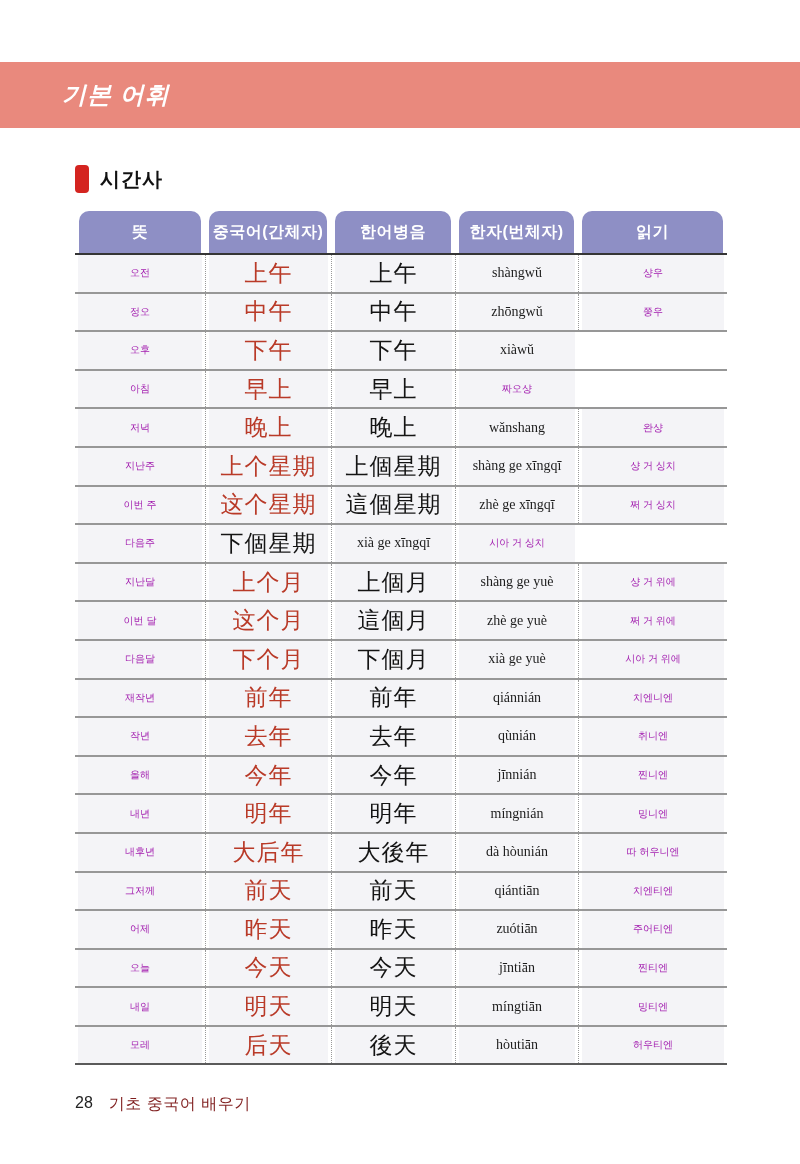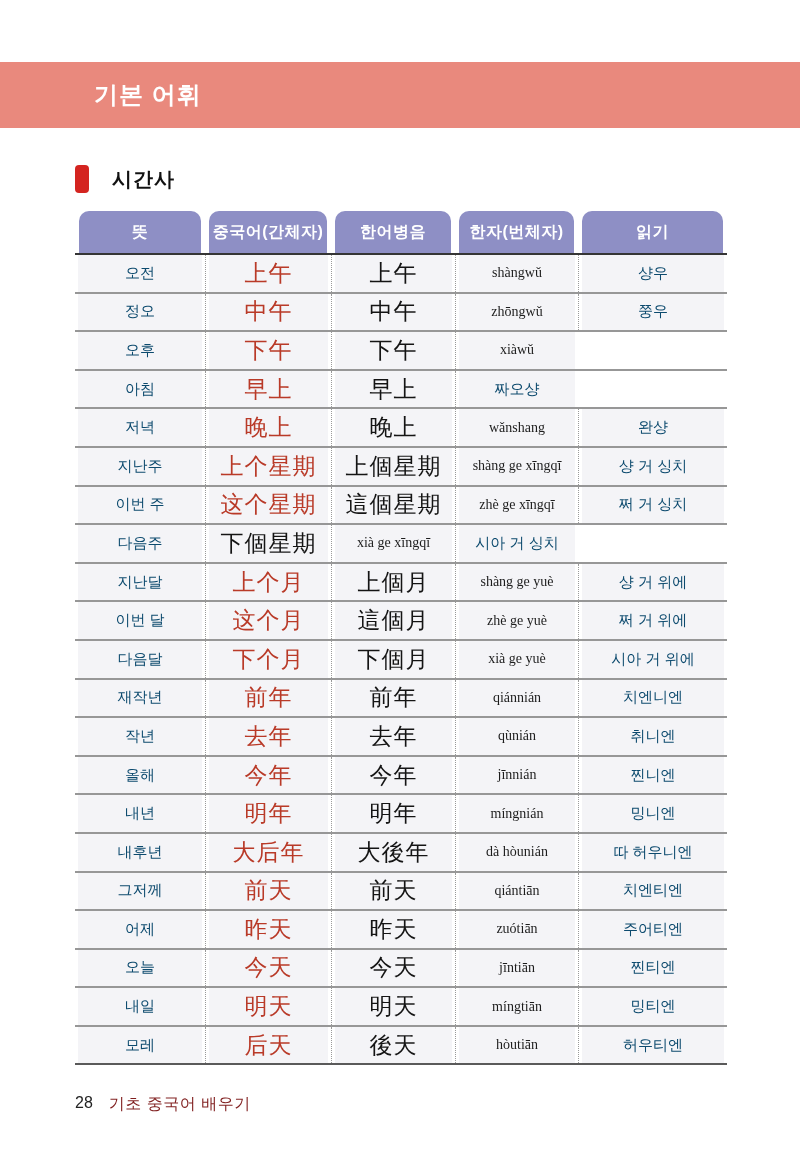--- a/index.html
+++ b/index.html
@@ -12,26 +12,26 @@
     --line-dark:#4a4a4a;
   }
   *{margin:0;padding:0;box-sizing:border-box;}
   html,body{background:#ffffff;}
   body{
     width:800px;height:1164px;position:relative;overflow:hidden;
     font-family:"Liberation Sans",sans-serif;color:#1a1a1a;
   }
   .top-banner{
     position:absolute;top:62px;left:0;width:800px;height:66px;
-    background:var(--banner-bg);display:flex;align-items:center;padding-left:94px;
+    background:var(--banner-bg);display:flex;align-items:center;padding-left:62px;font-style:italic;
   }
   .top-banner .title{color:#ffffff;font-size:24px;font-weight:bold;letter-spacing:1px;}
   .section-header{
     position:absolute;top:164px;left:75px;height:30px;
-    display:flex;align-items:center;gap:23px;
+    display:flex;align-items:center;gap:11px;
   }
   .section-bullet{width:14px;height:28px;background:var(--accent-red);border-radius:4px;}
   .section-title{font-size:20px;font-weight:bold;color:#111;letter-spacing:1px;}
   .vocab-table{position:absolute;top:211px;left:75px;width:652px;}
   .thead{
     display:grid;grid-template-columns:130px 126px 124px 123px 149px;height:42px;
   }
   .hcell{
     background:var(--header-bg);margin:0 4px;border-radius:10px 10px 0 0;
     color:#ffffff;font-size:16px;font-weight:bold;
@@ -41,21 +41,21 @@
   .trow{
     display:grid;grid-template-columns:130px 126px 124px 123px 149px;
     height:38.6px;border-bottom:2px solid var(--line-mid);
   }
   .trow:last-child{border-bottom:2px solid #5a5a5a;}
   .tcell{
     background:var(--cell-bg);background-clip:content-box;padding:0 3px;
     display:flex;align-items:center;justify-content:center;overflow:hidden;
   }
   .trow .tcell + .tcell{border-left:1px dotted #9a9a9a;}
-  .c-meaning,.c-reading{font-size:15px;color:#0c4a6e;text-align:center;}
+  .c-meaning,.c-reading{font-size:10px;color:#a21caf;text-align:center;}
   .c-simplified{
     font-family:"DejaVu Serif","Liberation Serif",serif;
     font-size:23px;color:var(--hanzi-red);letter-spacing:1px;
   }
   .c-traditional{
     font-family:"DejaVu Serif","Liberation Serif",serif;
     font-size:23px;color:#141414;letter-spacing:1px;
   }
   .c-pinyin{font-family:"Liberation Serif","DejaVu Serif",serif;font-size:14px;color:#1d1d1d;}
   .page-footer{

